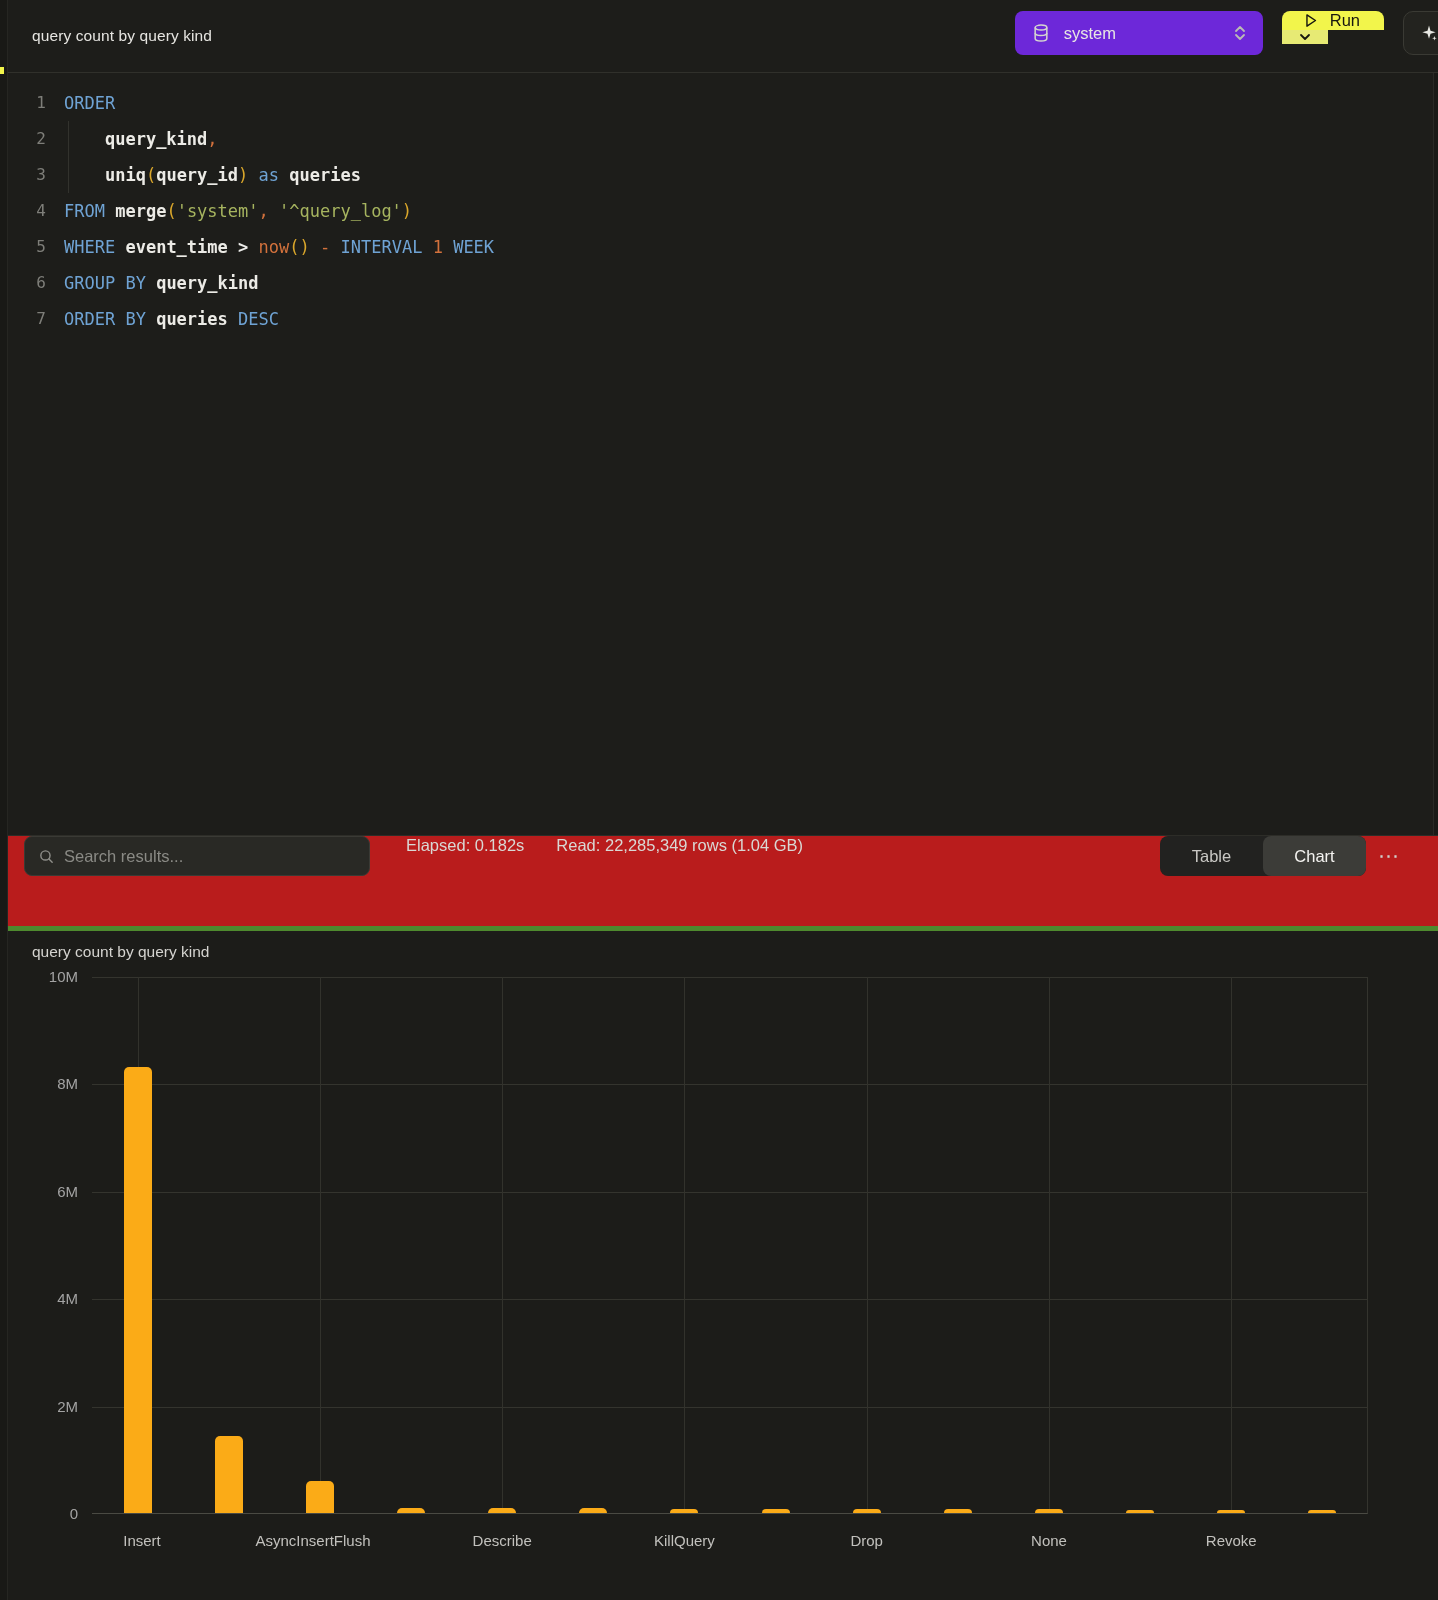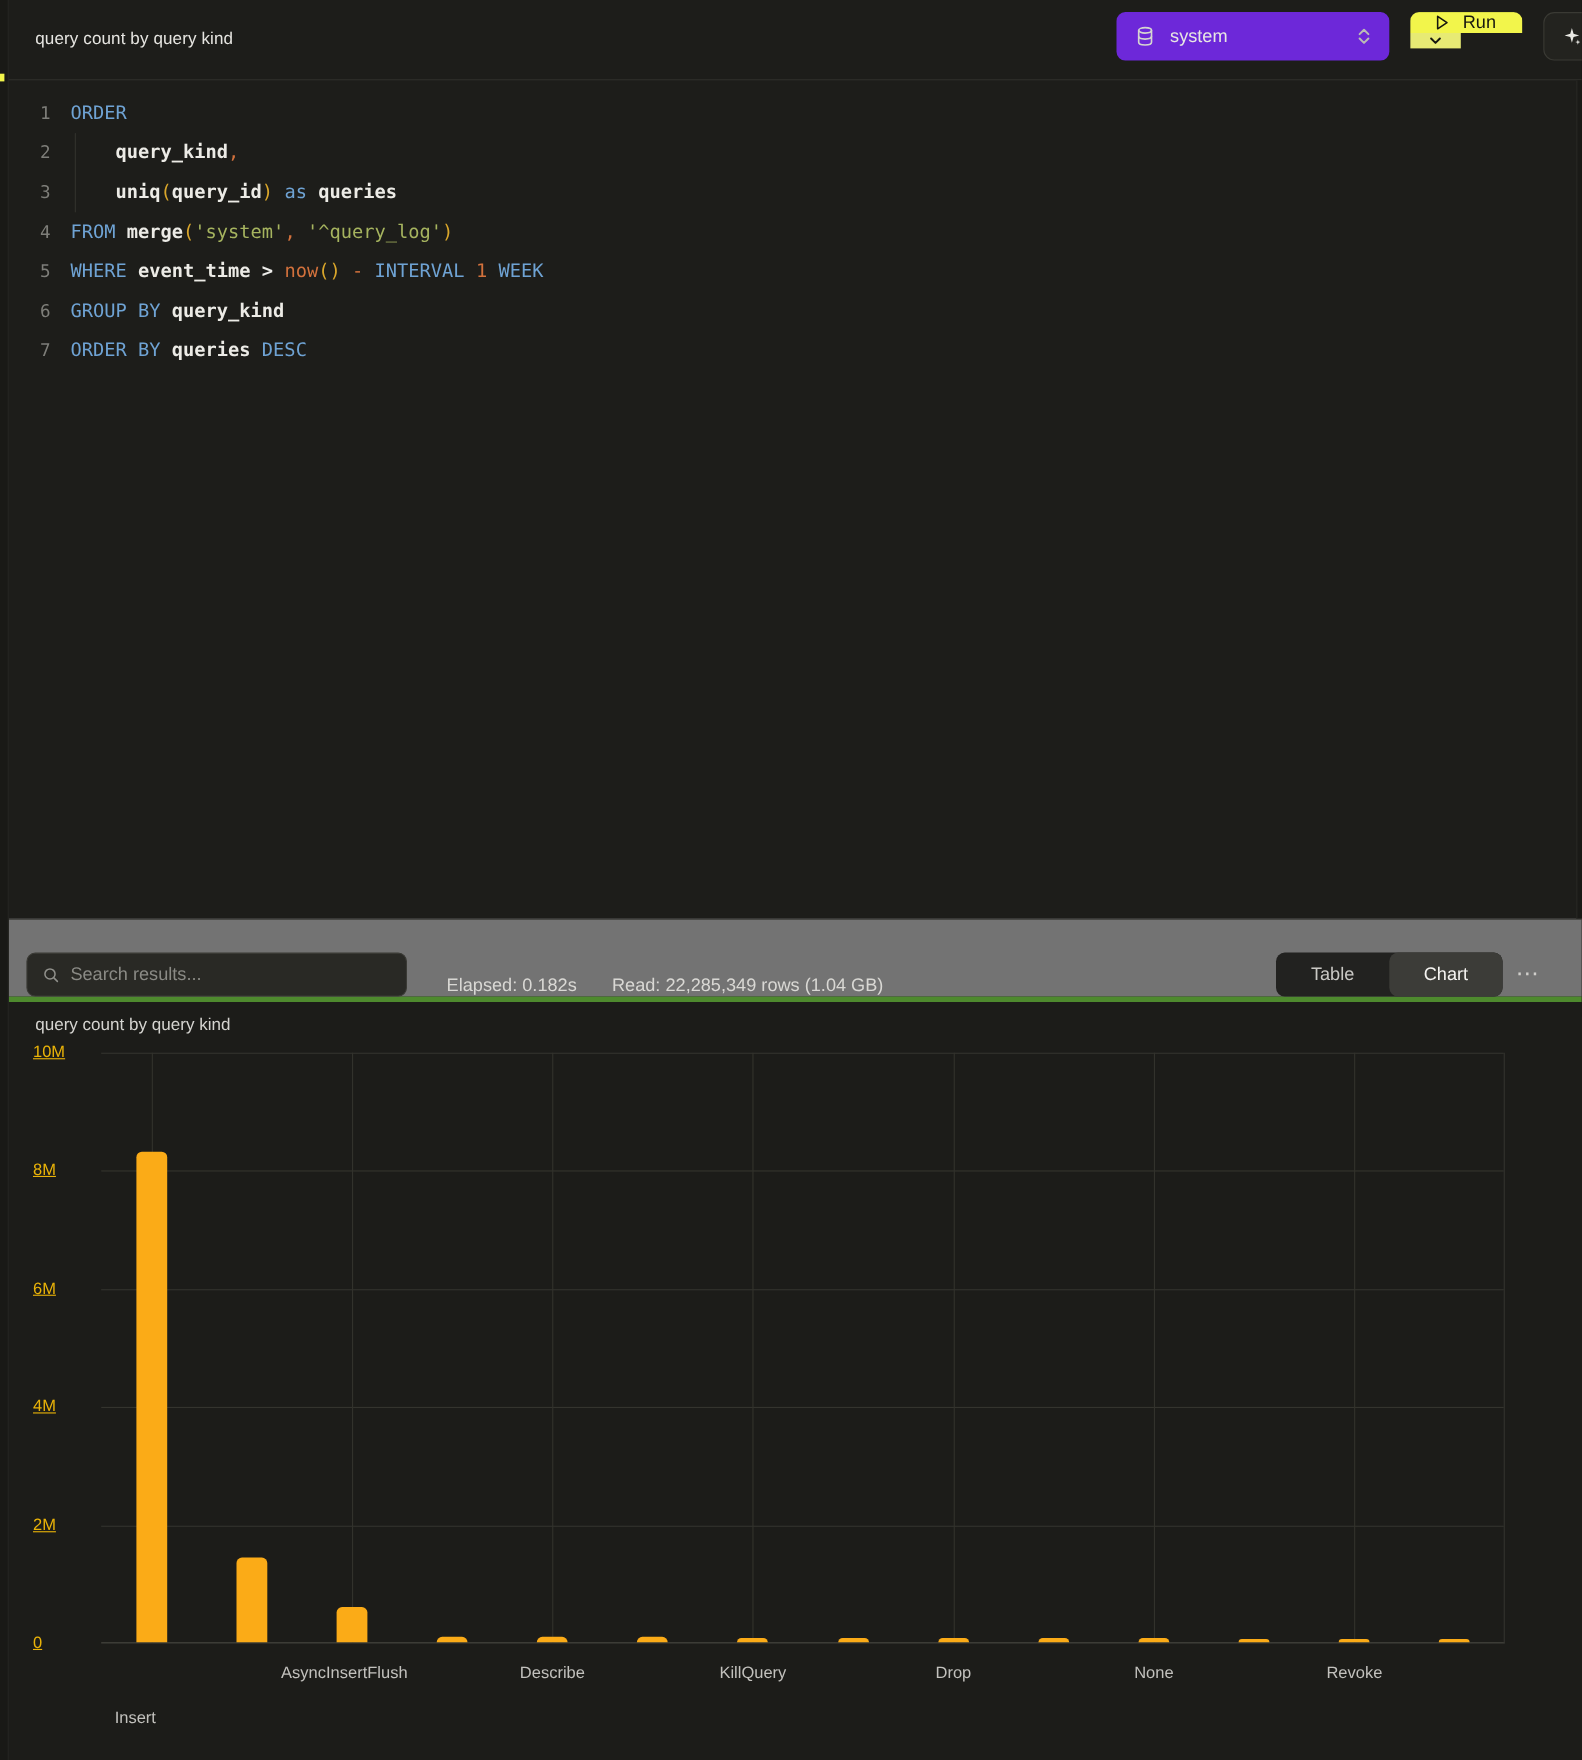--- a/index.html
+++ b/index.html
@@ -45,22 +45,22 @@
   .tk-st { color:#A6B45F; }
   .tk-or { color:#D2713C; }
   .tk-pa { color:#D9A62B; }
   .tk-op { color:#EDEDEA; font-weight:700; }
   .tk-pl { color:#ECEBE6; }
   #indent-guide { position:absolute; left:68px; top:48px; width:1px; height:72px; background:#32322D; }
   #editor-right-gutter { position:absolute; right:0; top:0; width:5px; height:100%;
     background:#1A1A17; border-left:1px solid #2A2A26; }
 
   
-  #toolbar { height:71px; background:#737373; border-top:1px solid #2D2D28;
-    display:flex; align-items:flex-end; padding:0 26px 0 24px; }
+  #toolbar { height:91px; background:#b91c1c; border-top:1px solid #2D2D28;
+    display:flex; align-items:flex-start; padding:0 26px 0 24px; }
   .search-box { width:346px; height:40px; background:#292925; border:1px solid #3A3A35;
     border-radius:8px; display:flex; align-items:center; padding:0 13px; gap:9px; }
   .search-box input { flex:1; background:transparent; border:none; outline:none;
     color:#D5D4D0; font-size:16.5px; font-family:"Liberation Sans", sans-serif; }
   .search-box input::placeholder { color:#8A8A85; }
   .stat { font-size:16.5px; color:#D9D8D4; font-weight:500; }
   .stat.elapsed { margin-left:36px; }
   .stat.read { margin-left:32px; }
   .toolbar-spacer { flex:1; }
   .view-toggle { display:flex; background:#222220; border-radius:8px; }
@@ -75,22 +75,22 @@
 
   
   #chart-panel { position:relative; height:689px; background:#1C1C19; }
   #chart-title { position:absolute; left:32px; top:12px; font-size:15.5px; color:#D5D4D0; }
   #plot { position:absolute; left:92px; top:46px; width:1276px; height:537px;
     border-right:1px solid #34342E; border-bottom:1px solid #4A4A43; }
   .hgrid { position:absolute; left:0; width:100%; height:1px; background:#34342E; }
   .vgrid { position:absolute; top:0; width:1px; height:100%; background:#32322C; }
   .bar { position:absolute; bottom:0; width:28px; background:#FBAB17;
     border-radius:5px 5px 0 0; z-index:2; }
-  .ytick { position:absolute; width:48px; text-align:left; font-size:15px;
-    color:#eab308; line-height:18px;text-decoration:underline; }
+  .ytick { position:absolute; width:48px; text-align:right; font-size:15px;
+    color:#a3a3a3; line-height:18px; }
   .xtick { position:absolute; width:170px; text-align:center; font-size:15px;
     color:#C2C1BD; top:601px; }
 </style>
 </head>
 <body>
 
 <div id="page">
 
   <div id="topbar">
     <div class="title">query count by query kind</div>
@@ -231,21 +231,21 @@
         <div class="bar" style="left: 1216.43px; height: 3px; background: rgb(251, 171, 23);"></div>
       </div>
     <div id="yaxis"></div>
     <div id="xaxis"></div>
   <div class="ytick" style="left: 30px; top: 37px;">10M</div>
       <div class="ytick" style="left: 30px; top: 144.4px;">8M</div>
       <div class="ytick" style="left: 30px; top: 251.8px;">6M</div>
       <div class="ytick" style="left: 30px; top: 359.2px;">4M</div>
       <div class="ytick" style="left: 30px; top: 466.6px;">2M</div>
       <div class="ytick" style="left: 30px; top: 574px;">0</div>
-      <div class="xtick" style="left: 38px; margin-top: 41px;">Insert</div>
+      <div class="xtick" style="left: 57px;">Insert</div>
       <div class="xtick" style="left: 228px;">AsyncInsertFlush</div>
       <div class="xtick" style="left: 417.143px;">Describe</div>
       <div class="xtick" style="left: 599.429px;">KillQuery</div>
       <div class="xtick" style="left: 781.714px;">Drop</div>
       <div class="xtick" style="left: 964px;">None</div>
       <div class="xtick" style="left: 1146.29px;">Revoke</div>
     </div>
 
   <div id="left-strip"></div>
   <div id="tab-indicator"></div>

